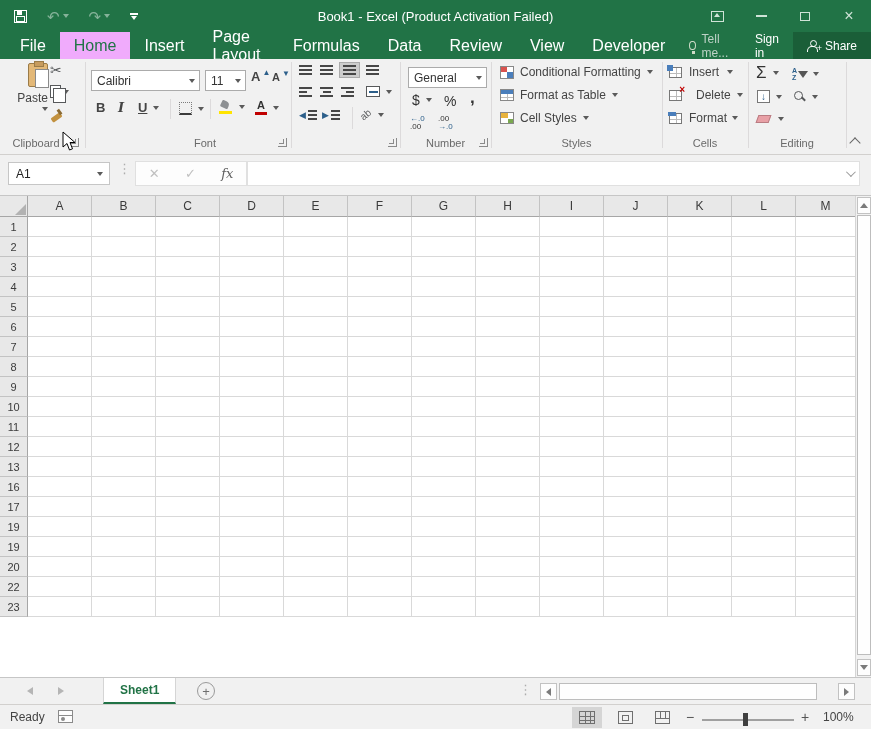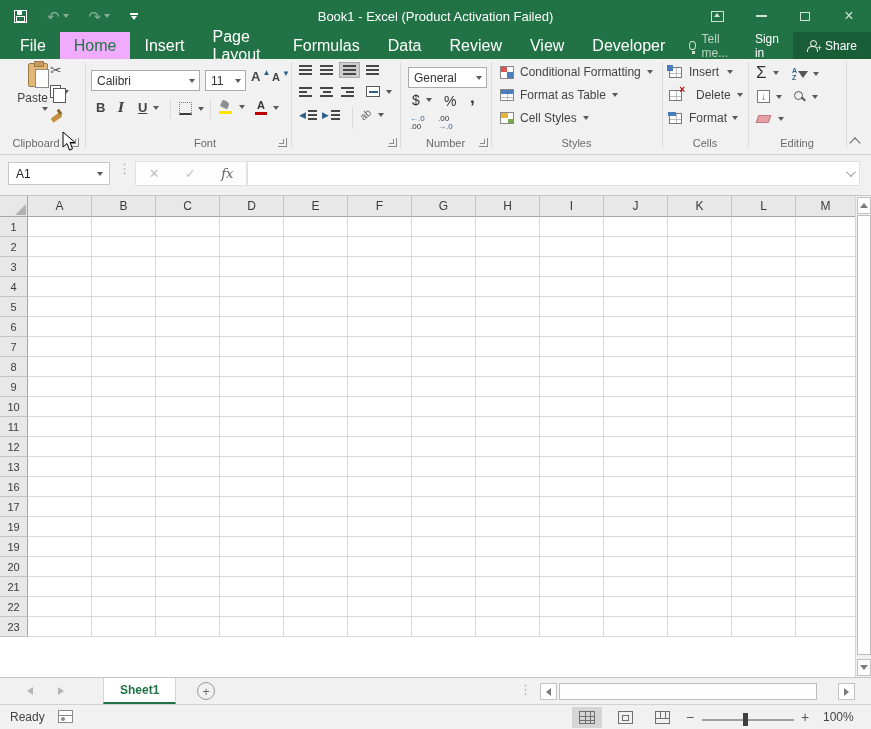--- a/index.html
+++ b/index.html
@@ -807,36 +807,20 @@
           <div class="gc"></div>
           <div class="gc"></div>
           <div class="gc"></div>
           <div class="gc"></div>
           <div class="gc"></div>
           <div class="gc"></div>
           <div class="gc"></div>
           <div class="gc last"></div>
         </div>
         <div class="grow">
-          <div class="rh">21</div>
-          <div class="gc"></div>
-          <div class="gc"></div>
-          <div class="gc"></div>
-          <div class="gc"></div>
-          <div class="gc"></div>
-          <div class="gc"></div>
-          <div class="gc"></div>
-          <div class="gc"></div>
-          <div class="gc"></div>
-          <div class="gc"></div>
-          <div class="gc"></div>
-          <div class="gc"></div>
-          <div class="gc last"></div>
-        </div>
-        <div class="grow">
           <div class="rh">22</div>
           <div class="gc"></div>
           <div class="gc"></div>
           <div class="gc"></div>
           <div class="gc"></div>
           <div class="gc"></div>
           <div class="gc"></div>
           <div class="gc"></div>
           <div class="gc"></div>
           <div class="gc"></div>

